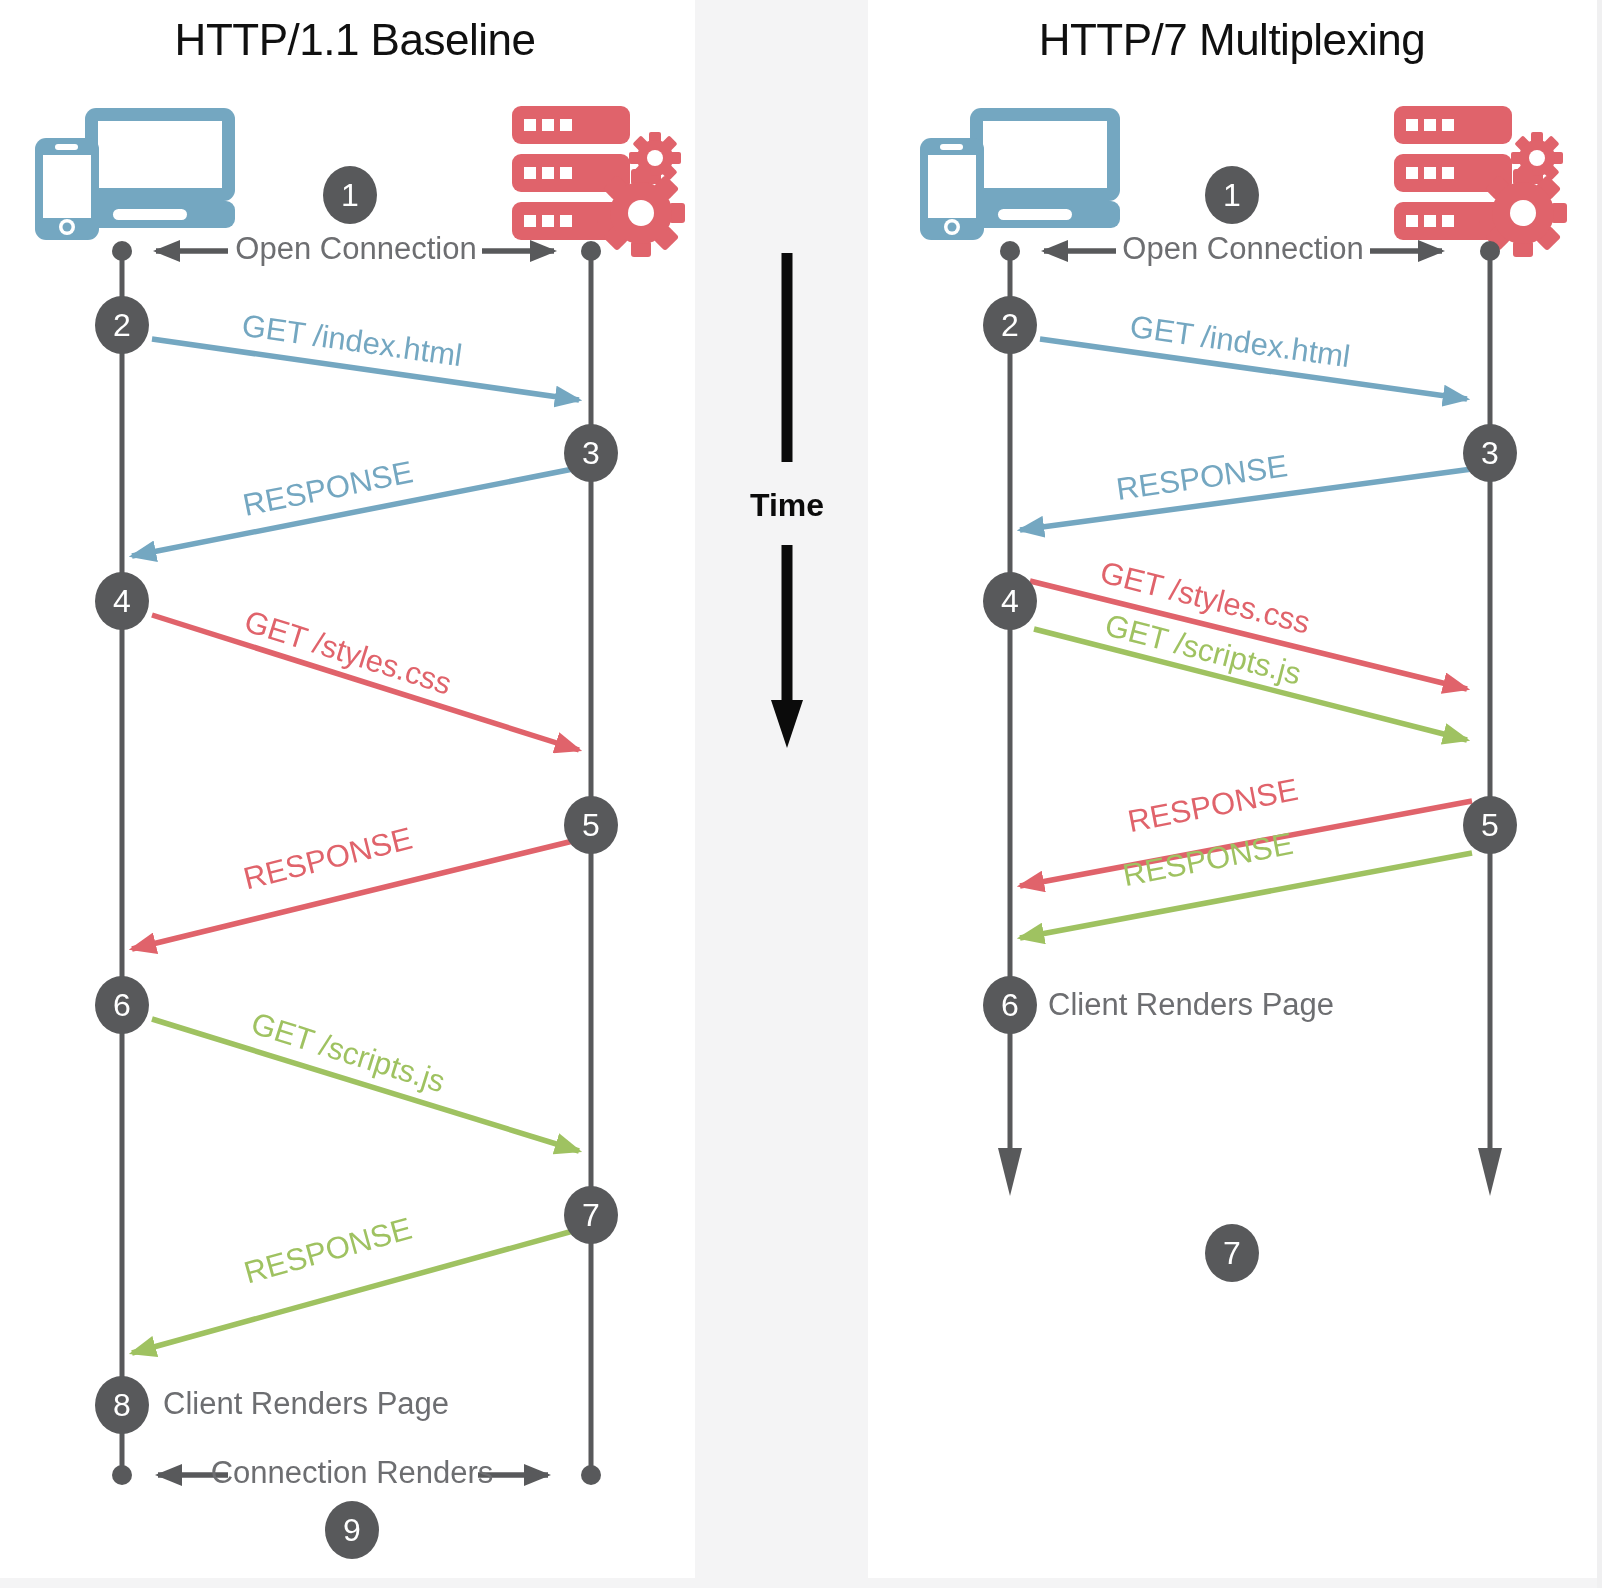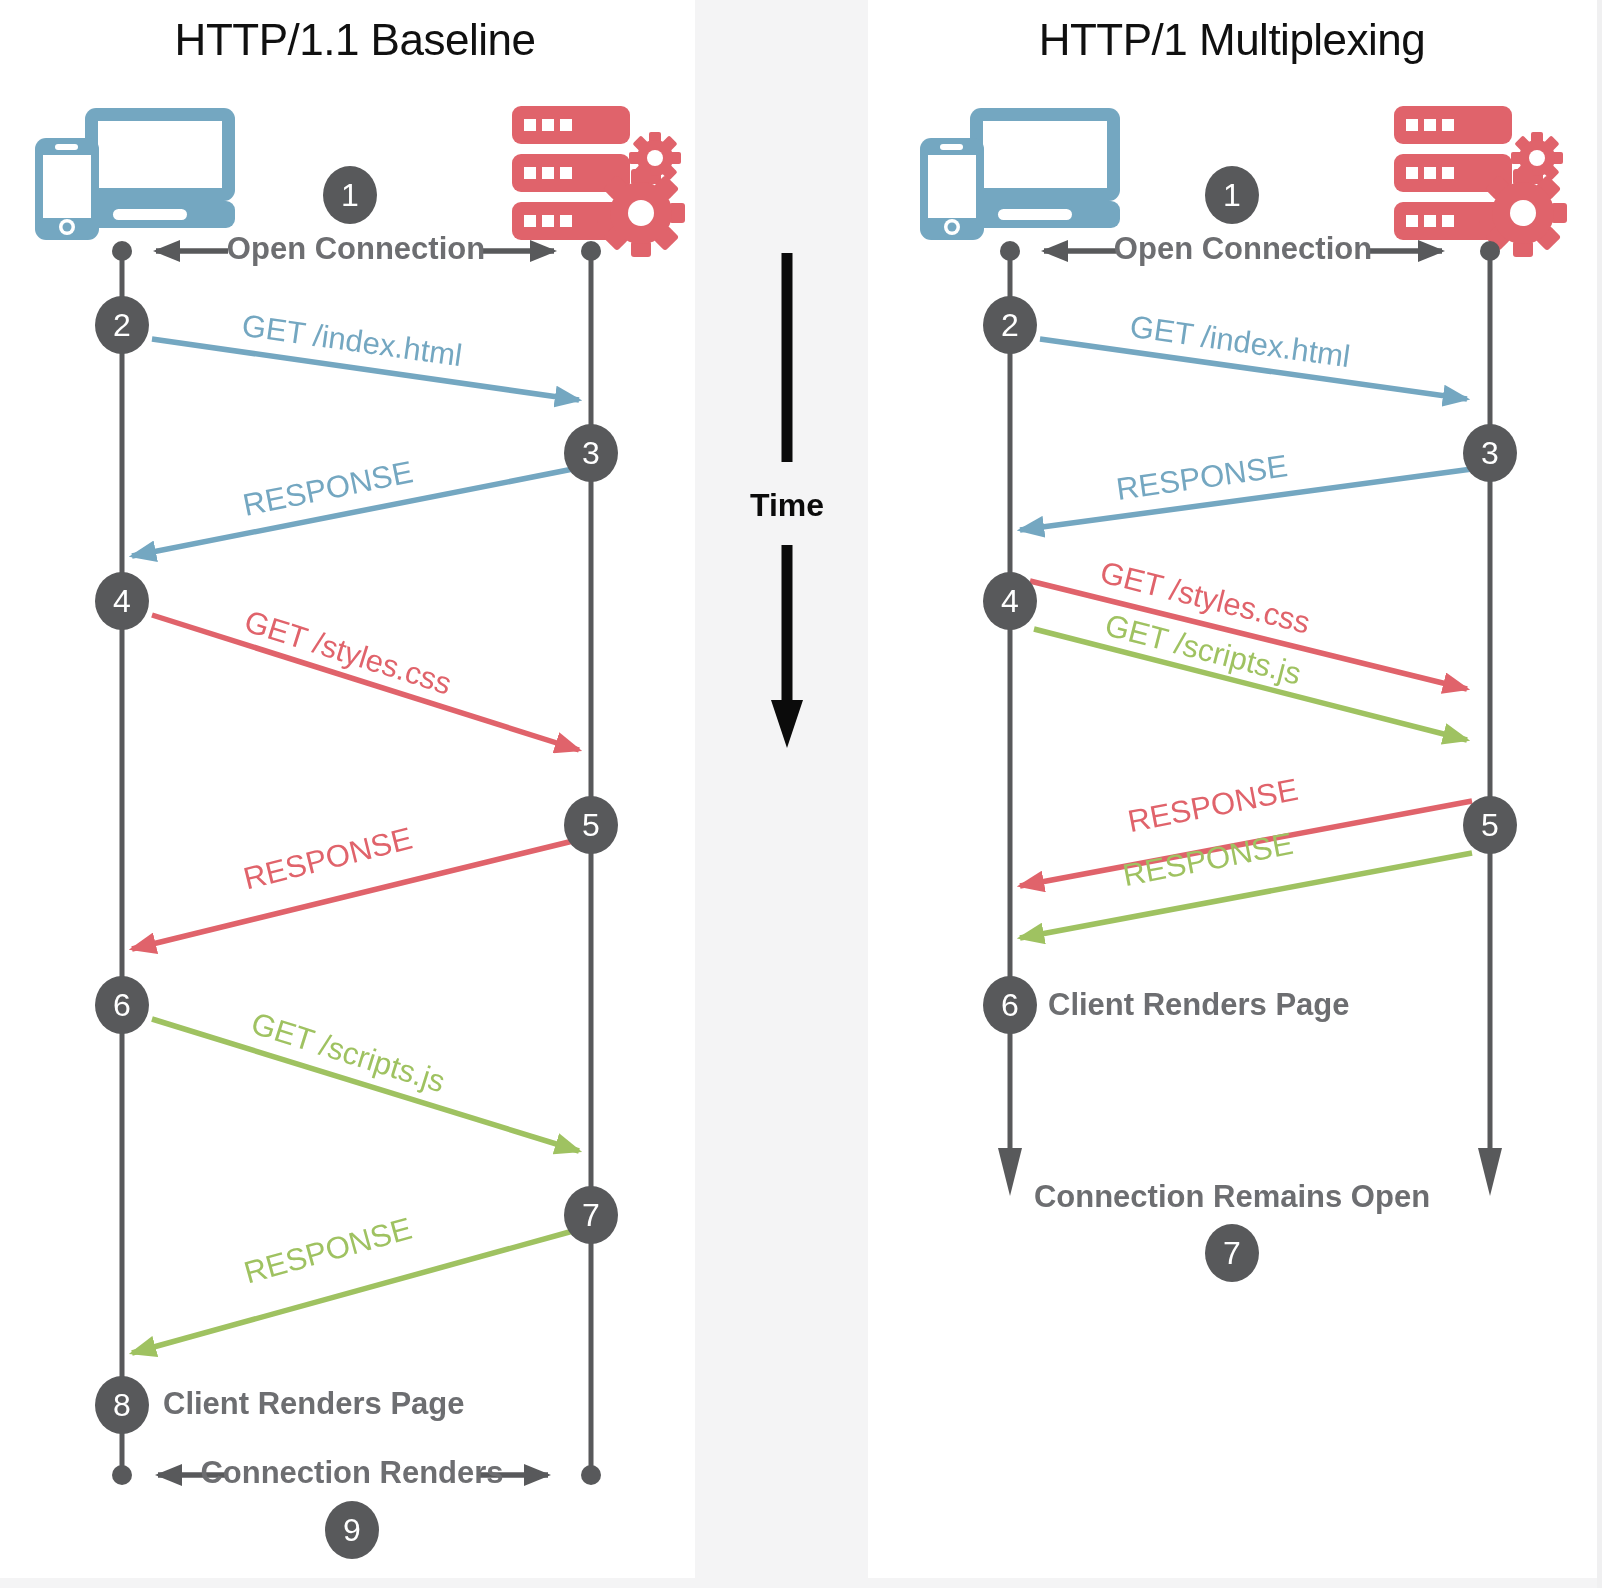--- a/index.html
+++ b/index.html
@@ -22,21 +22,21 @@
   .badge{
     position:absolute;width:54px;height:58px;border-radius:50%;
     background:#58595b;color:#ffffff;display:flex;align-items:center;justify-content:center;
     font-size:32px;font-weight:400;transform:translate(-50%,-50%);
   }
   .msg{
     position:absolute;font-size:31px;font-weight:400;white-space:nowrap;
     transform:translate(-50%,-50%) rotate(var(--r,0deg));
   }
   .plain{
-    position:absolute;font-size:31px;font-weight:700;white-space:nowrap;color:#6d6e71;
+    position:absolute;font-size:31px;font-weight:400;white-space:nowrap;color:#6d6e71;
     transform:translate(0,-50%);
   }
   .plain.centered{transform:translate(-50%,-50%);}
   .blue{color:#74a7c1}
   .red{color:#e0636b}
   .green{color:#9fc261}
 </style>
 </head>
 <body>
 
@@ -163,42 +163,41 @@
       <line x1="1040" y1="339" x2="1467" y2="399" stroke="#74a7c1" stroke-width="5.5" marker-end="url(#ah-blue)"></line>
       <line x1="1472" y1="469" x2="1020" y2="530" stroke="#74a7c1" stroke-width="5.5" marker-end="url(#ah-blue)"></line>
       <line x1="1030" y1="581" x2="1467" y2="689" stroke="#e0636b" stroke-width="5.5" marker-end="url(#ah-red)"></line>
       <line x1="1034" y1="629" x2="1467" y2="740" stroke="#9fc261" stroke-width="5.5" marker-end="url(#ah-green)"></line>
       <line x1="1472" y1="801" x2="1020" y2="886" stroke="#e0636b" stroke-width="5.5" marker-end="url(#ah-red)"></line>
       <line x1="1472" y1="853" x2="1020" y2="938" stroke="#9fc261" stroke-width="5.5" marker-end="url(#ah-green)"></line>
     </g>
   </svg>
 
   <div class="title" style="left:355px;top:40px">HTTP/1.1 Baseline</div>
-  <div class="title" style="left:1232px;top:40px">HTTP/1 Multiplexing</div>
+  <div class="title" style="left:1232px;top:40px">HTTP/7 Multiplexing</div>
   <div class="time-label" style="left:787px;top:505px">Time</div>
 
   <div class="plain centered" style="left:356px;top:249px">Open Connection</div>
   <div class="msg blue" style="left:352px;top:341px;--r:8deg">GET /index.html</div>
   <div class="msg blue" style="left:328px;top:489px;--r:-11.5deg">RESPONSE</div>
   <div class="msg red" style="left:348px;top:653px;--r:17.5deg">GET /styles.css</div>
   <div class="msg red" style="left:328px;top:859px;--r:-14deg">RESPONSE</div>
   <div class="msg green" style="left:348px;top:1053px;--r:17.5deg">GET /scripts.js</div>
   <div class="msg green" style="left:328px;top:1251px;--r:-15.5deg">RESPONSE</div>
   <div class="plain" style="left:163px;top:1404px">Client Renders Page</div>
   <div class="plain centered" style="left:352px;top:1473px">Connection Renders</div>
 
   <div class="plain centered" style="left:1243px;top:249px">Open Connection</div>
   <div class="msg blue" style="left:1240px;top:342px;--r:8deg">GET /index.html</div>
   <div class="msg blue" style="left:1202px;top:478px;--r:-8deg">RESPONSE</div>
   <div class="msg red" style="left:1205px;top:598px;--r:14deg">GET /styles.css</div>
   <div class="msg green" style="left:1203px;top:650px;--r:14.5deg">GET /scripts.js</div>
   <div class="msg red" style="left:1213px;top:806px;--r:-11deg">RESPONSE</div>
   <div class="msg green" style="left:1208px;top:860px;--r:-11deg">RESPONSE</div>
   <div class="plain" style="left:1048px;top:1005px">Client Renders Page</div>
-  <div class="plain centered" style="left:1232px;top:1197px">Connection Remains Open</div>
 
   <div class="badge" style="left:350px;top:195px">1</div>
   <div class="badge" style="left:122px;top:325px">2</div>
   <div class="badge" style="left:591px;top:453px">3</div>
   <div class="badge" style="left:122px;top:601px">4</div>
   <div class="badge" style="left:591px;top:825px">5</div>
   <div class="badge" style="left:122px;top:1005px">6</div>
   <div class="badge" style="left:591px;top:1215px">7</div>
   <div class="badge" style="left:122px;top:1405px">8</div>
   <div class="badge" style="left:352px;top:1530px">9</div>

